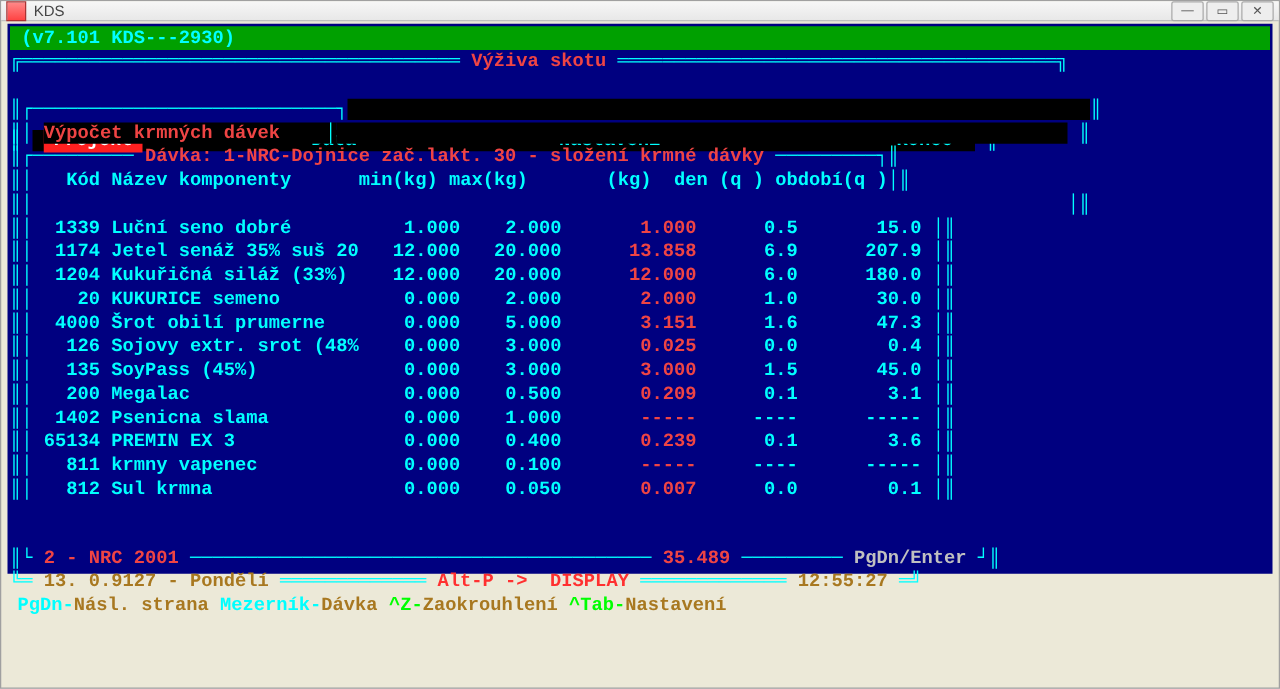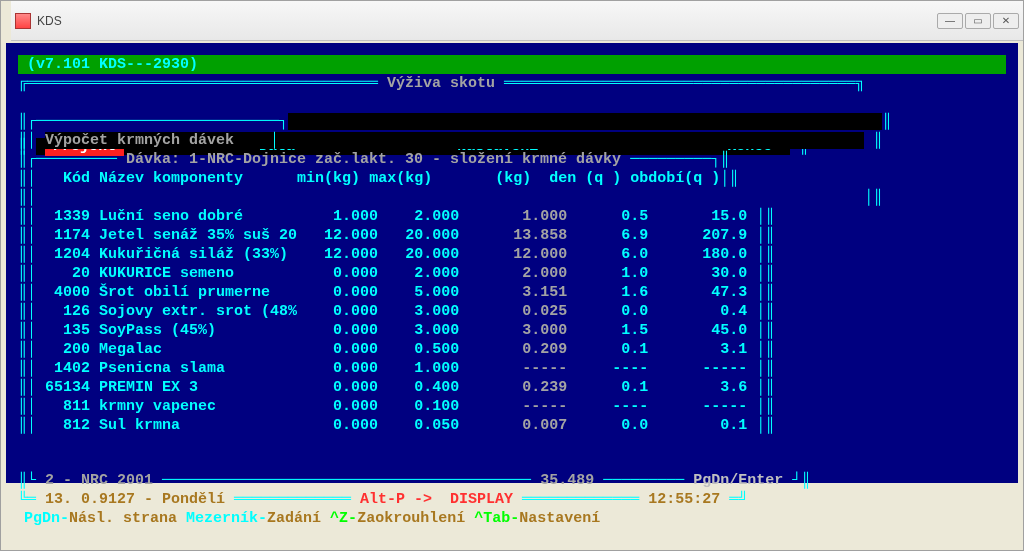--- a/index.html
+++ b/index.html
@@ -10,31 +10,30 @@
     background: #d4d0c8;
     overflow: hidden;
   }
   .window {
     width: 1024px;
     height: 551px;
     background: #ece9d8;
     border: 1px solid #a0a0a0;
   }
   .win-titlebar {
-    height: 40px;
+    height: 16px;
     background: linear-gradient(#f7f7f7, #e8e8e8);
     border-bottom: 1px solid #c0c0c0;
     display: flex;
     align-items: center;
     padding: 0 4px;
     font-family: "Segoe UI", sans-serif;
     font-size: 12px;
     font-weight: normal;
     color: #444;
-    margin-left: 10px;
   }
   .win-titlebar .icon {
     width: 16px; height: 16px; margin-right: 6px;
     background: linear-gradient(#f88,#f44);
     border: 1px solid #a33;
     display:inline-block;
   }
   .win-controls { margin-left: auto; display: flex; gap:2px; }
   .win-controls .btn {
     width: 26px; height: 16px; border: 1px solid #aaa;
@@ -42,27 +41,27 @@
     display:flex; align-items:center; justify-content:center;
     font-size: 10px; color:#555; cursor:default;
   }
 
   .term {
     width: 1012px;
     height: 440px;
     margin: 2px auto;
     background: #000080; 
     color: #c0c0c0;
-    padding: 12px;
+    padding: 2px;
     line-height: 19px;
     letter-spacing: 0;
   }
   .bg-black { background: #000000; }
   .cyan   { color: #00ffff; }
-  .yellow { color: #a3a3a3; }
+  .yellow { color: #ef4444; }
   .silver { color: #c0c0c0; }
   .brown  { color: #a87820; }
   .red    { color: #ff3030; }
   .green  { color: #00ff00; }
 
   .line { white-space: pre; font-family: inherit; height:19px; }
   .line span { font-family: inherit; }
 
   .topbar {
     background:#00a000; color:#00ffff; height:19px; white-space:pre;
@@ -123,16 +122,16 @@
         <div class="line row"><span class="cyan">║│</span><span class="cyan">  1402</span><span class="cyan"> </span><span class="cyan">Psenicna slama         </span><span class="cyan"> </span><span class="cyan">  0.000</span><span class="cyan">  </span><span class="cyan">  1.000</span><span class="cyan">    </span><span class="yellow">   -----</span><span class="cyan">   </span><span class="cyan">  ----</span><span class="cyan">   </span><span class="cyan">   -----</span><span class="cyan"> │║</span></div>
         <div class="line row"><span class="cyan">║│</span><span class="cyan"> 65134</span><span class="cyan"> </span><span class="cyan">PREMIN EX 3            </span><span class="cyan"> </span><span class="cyan">  0.000</span><span class="cyan">  </span><span class="cyan">  0.400</span><span class="cyan">    </span><span class="yellow">   0.239</span><span class="cyan">   </span><span class="cyan">   0.1</span><span class="cyan">   </span><span class="cyan">     3.6</span><span class="cyan"> │║</span></div>
         <div class="line row"><span class="cyan">║│</span><span class="cyan">   811</span><span class="cyan"> </span><span class="cyan">krmny vapenec          </span><span class="cyan"> </span><span class="cyan">  0.000</span><span class="cyan">  </span><span class="cyan">  0.100</span><span class="cyan">    </span><span class="yellow">   -----</span><span class="cyan">   </span><span class="cyan">  ----</span><span class="cyan">   </span><span class="cyan">   -----</span><span class="cyan"> │║</span></div>
         <div class="line row"><span class="cyan">║│</span><span class="cyan">   812</span><span class="cyan"> </span><span class="cyan">Sul krmna              </span><span class="cyan"> </span><span class="cyan">  0.000</span><span class="cyan">  </span><span class="cyan">  0.050</span><span class="cyan">    </span><span class="yellow">   0.007</span><span class="cyan">   </span><span class="cyan">   0.0</span><span class="cyan">   </span><span class="cyan">     0.1</span><span class="cyan"> │║</span></div>
       </div>
 
     <div class="line sum-line"><span class="cyan">║└ </span><span class="yellow">2 - NRC 2001</span><span class="cyan"> ───────────────────────────────────────── </span><span class="yellow">35.489</span><span class="cyan"> ───────── </span><span class="silver">PgDn/Enter</span><span class="cyan"> ┘║</span></div>
 
     <div class="line date-line"><span class="cyan">╚═ </span><span class="brown">13. 0.9127 - Pondělí</span><span class="cyan"> ═════════════ </span><span class="red">Alt-P -&gt;  DISPLAY</span><span class="cyan"> ═════════════ </span><span class="brown">12:55:27</span><span class="cyan"> ═╝</span></div>
 
-    <div class="line help-line"><span class="cyan">PgDn-</span><span class="brown">Násl. strana</span><span> </span><span class="cyan">Mezerník-</span><span class="brown">Zadání</span><span> </span><span class="green">^Z-</span><span class="brown">Zaokrouhlení</span><span> </span><span class="green">^Tab-</span><span class="brown">Nastavení</span></div>
+    <div class="line help-line"><span class="cyan">PgDn-</span><span class="brown">Násl. strana</span><span> </span><span class="cyan">Mezerník-</span><span class="brown">Dávka</span><span> </span><span class="green">^Z-</span><span class="brown">Zaokrouhlení</span><span> </span><span class="green">^Tab-</span><span class="brown">Nastavení</span></div>
 
   </div>
 </div>
 
 </body></html>

